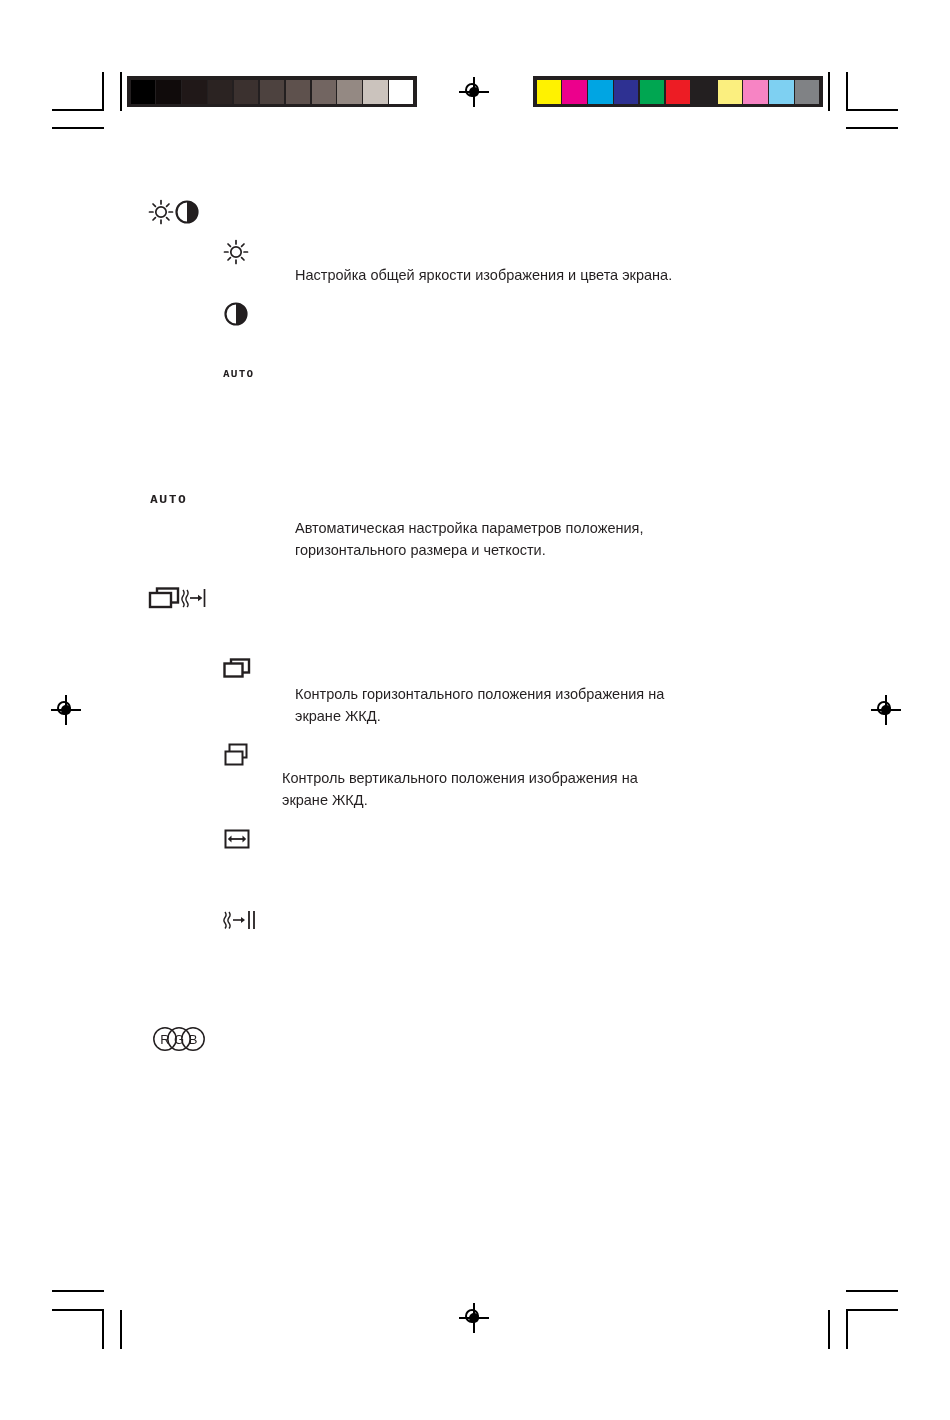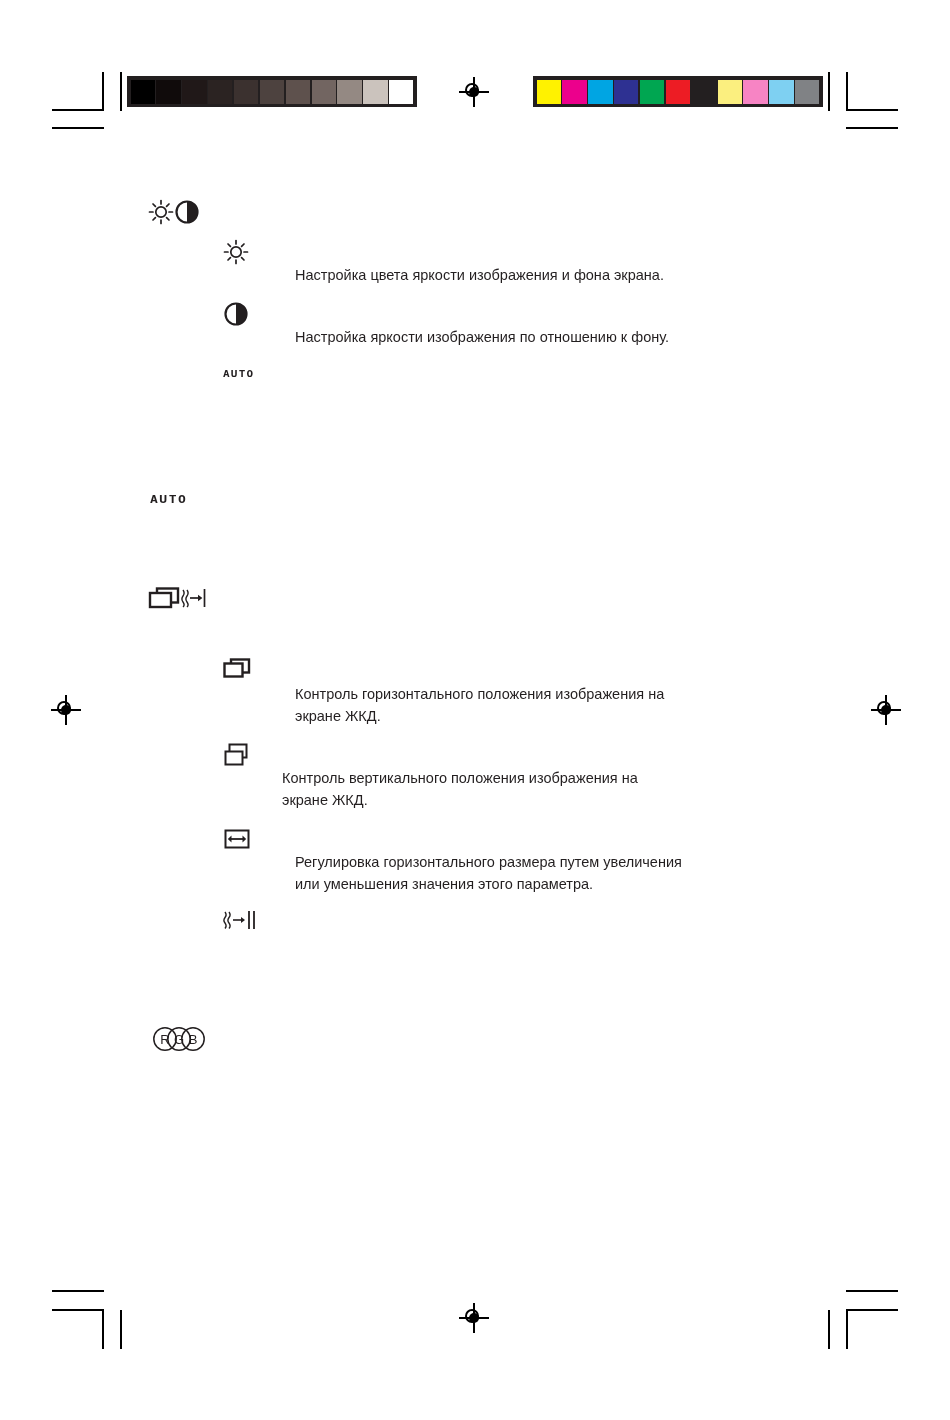--- a/index.html
+++ b/index.html
@@ -212,33 +212,34 @@
         <line x1="14" y1="22" x2="14" y2="25.5"></line>
         <line x1="2.5" y1="14" x2="6" y2="14"></line>
         <line x1="22" y1="14" x2="25.5" y2="14"></line>
         <line x1="6.0" y1="6.0" x2="8.4" y2="8.4"></line>
         <line x1="19.6" y1="19.6" x2="22.0" y2="22.0"></line>
         <line x1="6.0" y1="22.0" x2="8.4" y2="19.6"></line>
         <line x1="19.6" y1="8.4" x2="22.0" y2="6.0"></line>
       </g>
     </svg>
   </div>
-  <div class="desc" style="left:295px; top:265px; width:560px;">Настройка цвета яркости изображения и фона экрана.</div>
+  <div class="desc" style="left:295px; top:265px; width:560px;">Настройка общей яркости изображения и цвета экрана.</div>
 
   <div class="row-icon" style="left:223px; top:301px;">
     <svg width="26" height="26" viewBox="0 0 26 26">
       <circle cx="13" cy="13" r="10.5" fill="none" stroke="#231f20" stroke-width="2.2"></circle>
       <path d="M 13,2.5 A 10.5,10.5 0 0 1 13,23.5 Z" fill="#231f20"></path>
     </svg>
   </div>
-  <div class="desc" style="left:295px; top:327px; width:560px;">Настройка яркости изображения по отношению к фону.</div>
 
   <div class="auto-label" style="left:223px; top:368px;">AUTO</div>
 
   <div class="auto-label" style="left:150px; top:492px; font-size:13px; letter-spacing:1.5px;">AUTO</div>
+  <div class="desc" style="left:295px; top:518px; width:560px;">Автоматическая настройка параметров положения,
+горизонтального размера и четкости.</div>
 
   <div class="section-icon" style="left:146px; top:584px;">
     <svg width="62" height="28" viewBox="0 0 62 28">
 
       <rect x="11" y="4.5" width="21" height="14" fill="none" stroke="#231f20" stroke-width="2.4"></rect>
       <rect x="4" y="9" width="21" height="14" fill="#ffffff" stroke="#231f20" stroke-width="2.4"></rect>
 
       <g stroke="#231f20" stroke-width="1.4" fill="none">
         <path d="M 37,6 q 2.2,3 0,6 q -2.2,3 0,6 q 2.2,3 0,5"></path>
         <path d="M 41,6 q 2.2,3 0,6 q -2.2,3 0,6 q 2.2,3 0,5"></path>
@@ -271,22 +272,20 @@
 экране ЖКД.</div>
 
   <div class="row-icon" style="left:223px; top:828px;">
     <svg width="28" height="24" viewBox="0 0 28 24">
       <rect x="2.5" y="2.5" width="23" height="17" fill="none" stroke="#231f20" stroke-width="2.0"></rect>
       <line x1="8" y1="11" x2="20" y2="11" stroke="#231f20" stroke-width="1.8"></line>
       <path d="M 8.5,7.6 L 4.8,11 L 8.5,14.4 Z" fill="#231f20"></path>
       <path d="M 19.5,7.6 L 23.2,11 L 19.5,14.4 Z" fill="#231f20"></path>
     </svg>
   </div>
-  <div class="desc" style="left:295px; top:852px; width:580px;">Регулировка горизонтального размера путем увеличения
-или уменьшения значения этого параметра.</div>
 
   <div class="row-icon" style="left:222px; top:908px;">
     <svg width="40" height="26" viewBox="0 0 40 26">
       <g stroke="#231f20" stroke-width="1.4" fill="none">
         <path d="M 3,4 q 2.2,3 0,5.5 q -2.2,3 0,5.5 q 2.2,3 0,5.5"></path>
         <path d="M 7,4 q 2.2,3 0,5.5 q -2.2,3 0,5.5 q 2.2,3 0,5.5"></path>
       </g>
       <line x1="11" y1="12" x2="19" y2="12" stroke="#231f20" stroke-width="1.6"></line>
       <path d="M 19,9 L 23,12 L 19,15 Z" fill="#231f20"></path>
       <line x1="27" y1="3" x2="27" y2="21" stroke="#231f20" stroke-width="1.8"></line>

